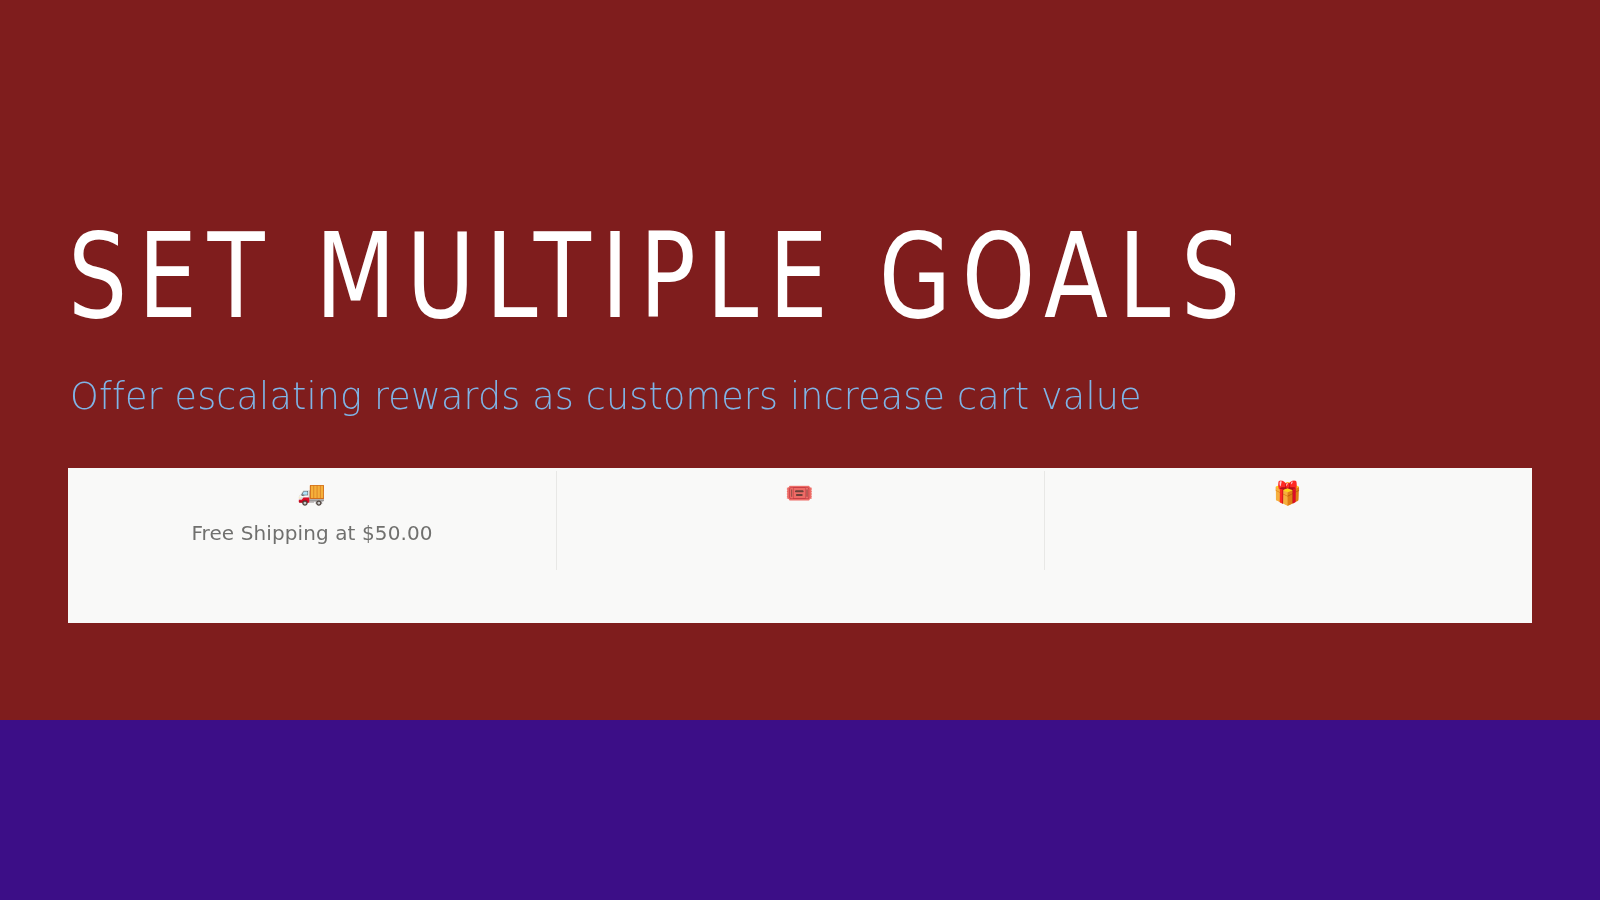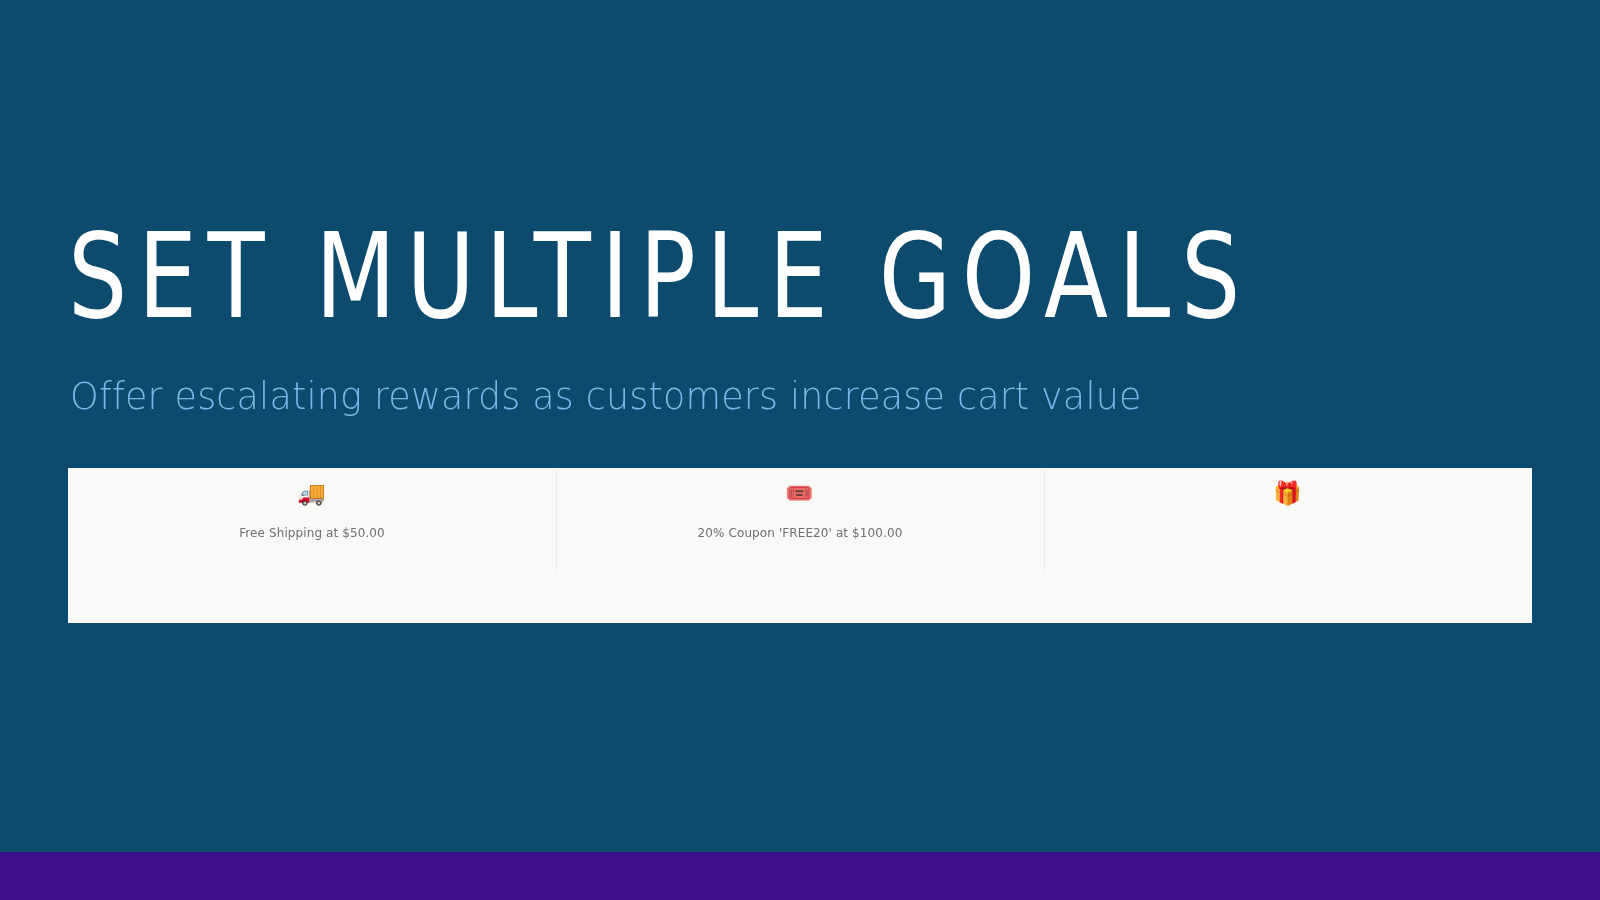--- a/index.html
+++ b/index.html
@@ -12,22 +12,22 @@
 
   body {
     background: #3C0E87;
     font-family: "Liberation Sans", sans-serif;
     -webkit-font-smoothing: antialiased;
   }
 
   .hero {
     position: relative;
     width: 1600px;
-    height: 852px;
-    background: #0c4a6e;
+    height: 720px;
+    background: #7f1d1d;
   }
 
   
   .hero-title {
     position: absolute;
     left: 68px;
     top: 216px;
     font-family: "DejaVu Sans Condensed", "Liberation Sans Narrow", "Liberation Sans", sans-serif;
     font-size: 118px;
     line-height: 120px;
@@ -92,21 +92,21 @@
     font-size: 23px;
     line-height: 30px;
     height: 30px;
     display: block;
     user-select: none;
   }
 
   .goal-label {
     margin-top: 14px;
     font-family: "DejaVu Sans", "Liberation Sans", sans-serif;
-    font-size: 12px;
+    font-size: 20px;
     line-height: 22px;
     font-weight: 400;
     color: #70706E;
     white-space: nowrap;
     letter-spacing: 0.1px;
   }
 </style>
 </head>
 <body>
 
@@ -118,21 +118,20 @@
 
   <div class="goals-panel">
 
     <div class="goal-cell">
       <span class="goal-icon">🚚</span>
       <span class="goal-label">Free Shipping at $50.00</span>
     </div>
 
     <div class="goal-cell">
       <span class="goal-icon">🎟️</span>
-      <span class="goal-label">20% Coupon 'FREE20' at $100.00</span>
     </div>
 
     <div class="goal-cell">
       <span class="goal-icon">🎁</span>
     </div>
 
   </div>
 
 </div>
 

